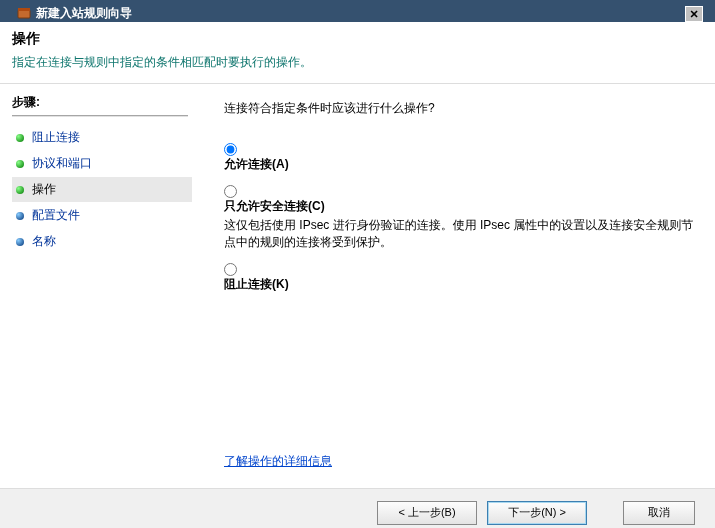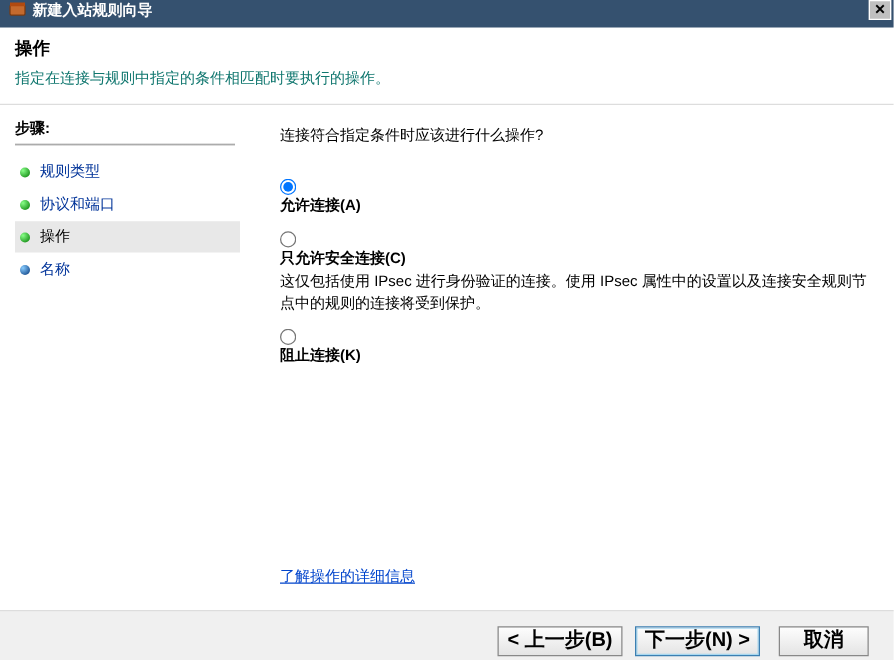--- a/index.html
+++ b/index.html
@@ -10,23 +10,23 @@
     background: #ffffff;
     width: 715px;
     height: 528px;
     overflow: hidden;
   }
   .titlebar {
     background: linear-gradient(#2b579a, #1f3f73);
     background: #35516f;
     height: 22px;
     display: flex;
-    align-items: flex-start;
+    align-items: flex-end;
     color: #fff;
-    padding: 0 2px;
+    padding: 0 12px;
   }
   .titlebar .app-icon {
     width: 16px; height: 16px;
     margin: 0 4px;
     display: inline-flex; align-items: center; justify-content: center;
   }
   .titlebar .title {
     flex: 1;
     font-size: 12px;
     font-weight: bold;
@@ -141,30 +141,29 @@
     align-items: center;
     justify-content: flex-end;
     padding: 0 20px;
     gap: 10px;
   }
   .footer button {
     min-width: 100px;
     height: 24px;
     border: 1px solid #888;
     background: linear-gradient(#fdfdfd, #e4e4e4);
-    font-size: 16px;
+    font-size: 11px;
     cursor: default;
     padding: 0 4px;
-    font-weight: bold;
   }
   .footer button.primary {
     border: 1px solid #3c7fb1;
     box-shadow: 0 0 0 1px #a8d8f0 inset;
   }
-  .footer .cancel { min-width: 72px; margin-left: 5px; }
+  .footer .cancel { min-width: 72px; margin-left: 26px; }
 </style>
 </head>
 <body>
 
 <div class="titlebar">
   <span class="app-icon">
     <svg width="14" height="14" viewBox="0 0 14 14">
         <rect x="1" y="3" width="12" height="8" rx="1" fill="#c46a2e" stroke="#7a3a10"></rect>
         <rect x="1" y="1" width="12" height="3" fill="#b04a10"></rect>
       </svg>
@@ -178,29 +177,33 @@
   <p>指定在连接与规则中指定的条件相匹配时要执行的操作。</p>
 </div>
 
 <div class="body">
   <div class="sidebar">
     <h2>步骤:</h2>
     <div class="side-sep"></div>
 
     <div class="side-item">
       <span class="bullet green"></span>
-      <span>规则类型</span>
+      <span>阻止连接</span>
     </div>
     <div class="side-item">
       <span class="bullet green"></span>
       <span>协议和端口</span>
     </div>
     <div class="side-item active">
       <span class="bullet green"></span>
       <span>操作</span>
+    </div>
+    <div class="side-item">
+      <span class="bullet blue"></span>
+      <span>配置文件</span>
     </div>
     <div class="side-item">
       <span class="bullet blue"></span>
       <span>名称</span>
     </div>
   </div>
 
   <div class="content">
     <div class="question">连接符合指定条件时应该进行什么操作?</div>
 

